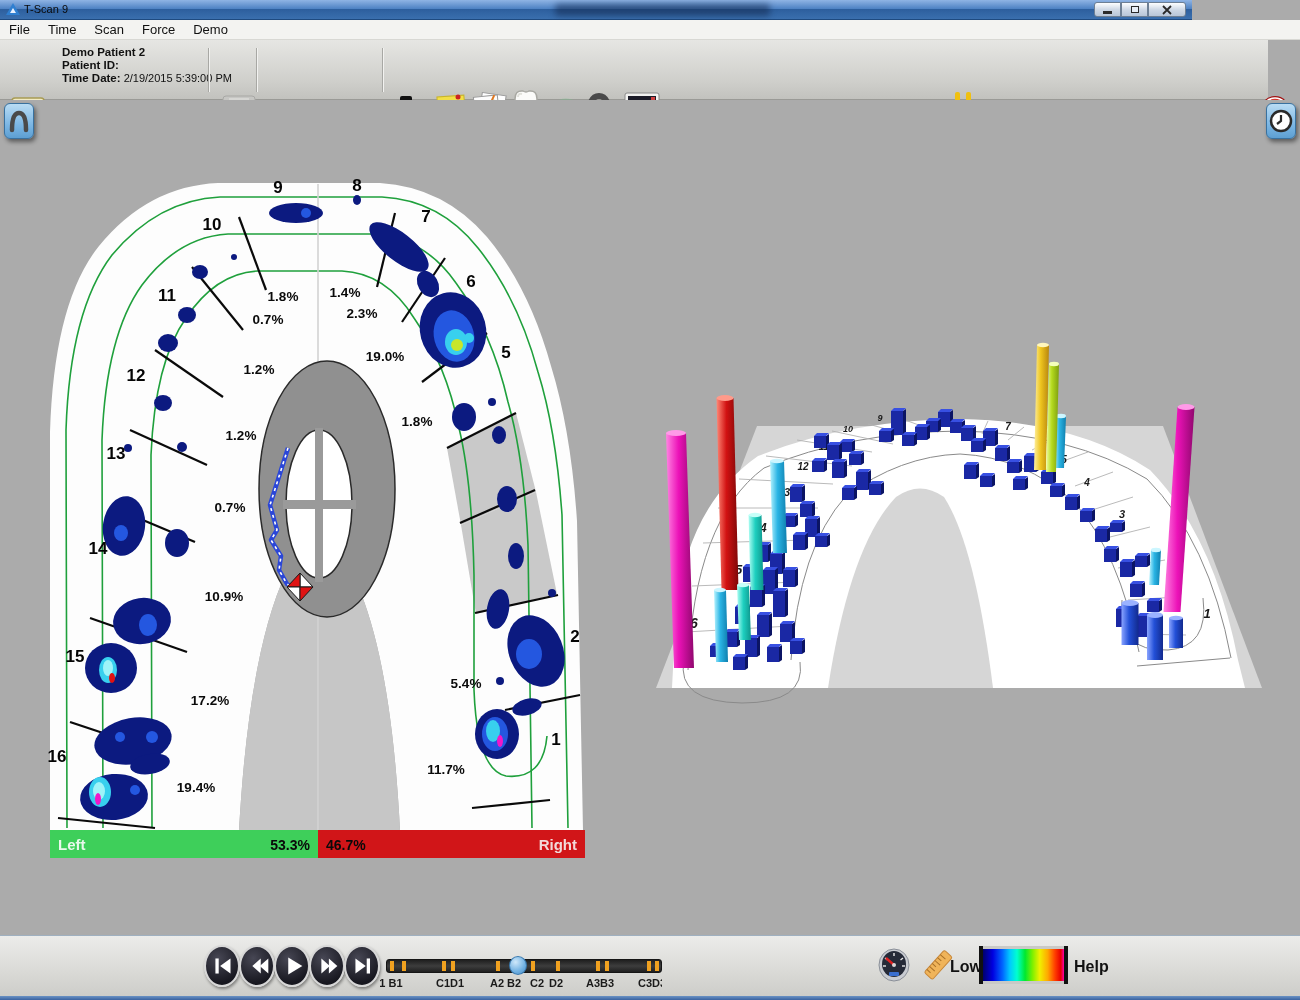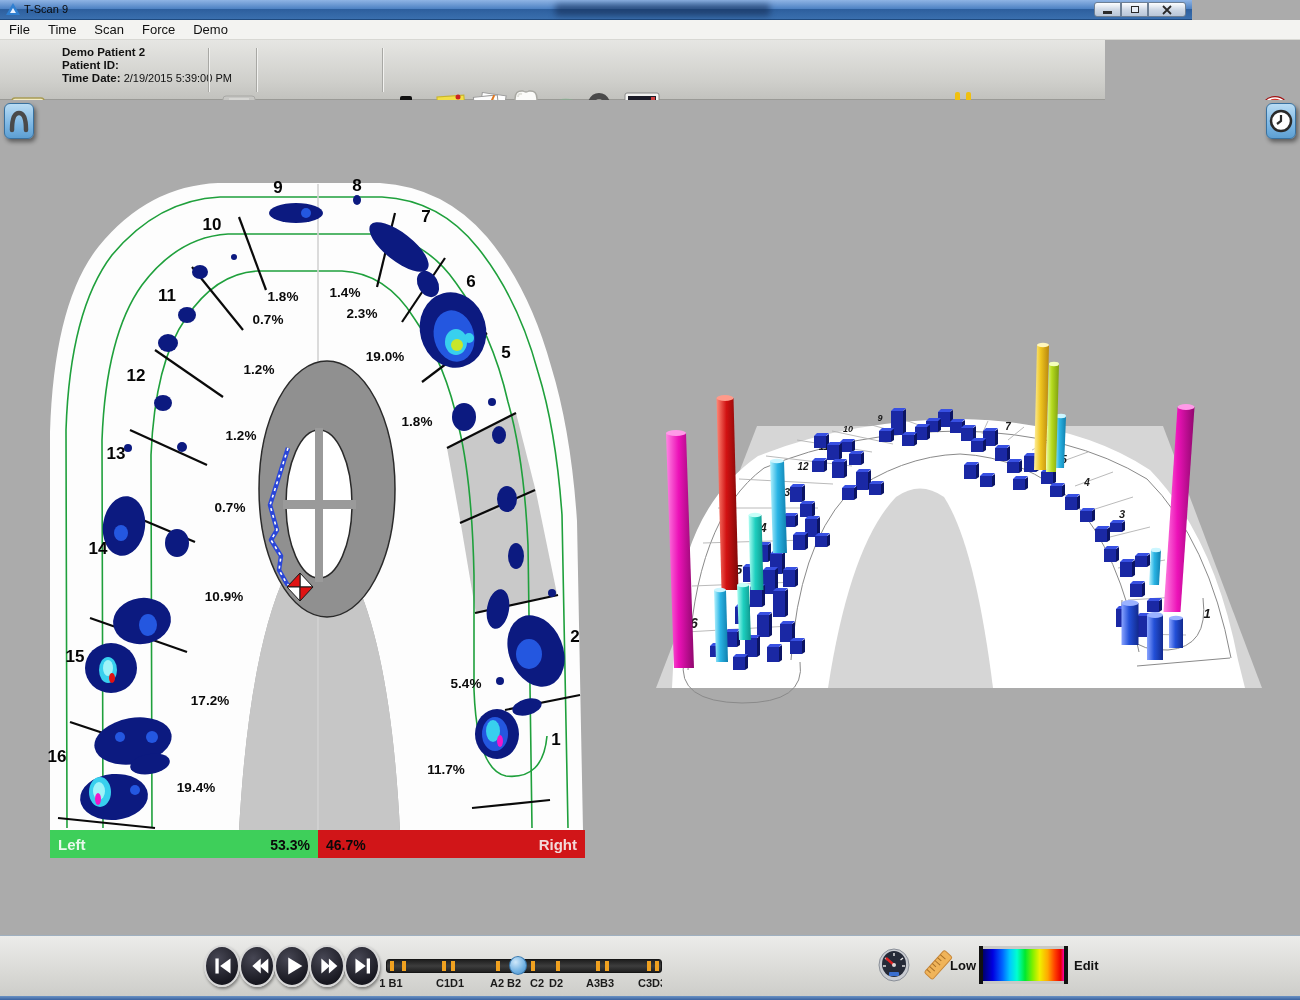--- a/index.html
+++ b/index.html
@@ -24,21 +24,21 @@
   .winbtn.close { width:38px; border-radius:0 3px 3px 0; }
   .glyph-min { width:9px; height:3px; background:#2a2a2a; margin-top:5px; }
   .glyph-restore { width:8px; height:7px; border:1.5px solid #2a2a2a; background:#e8eef6; }
 
   
   .menubar { position:absolute; left:0; top:20px; width:1300px; height:20px; background:#f3f3f1;
     border-bottom:1px solid #d8d8d4; display:flex; align-items:center; }
   .menu-item { font-size:13px; color:#111; padding:0 9px; cursor:pointer; }
 
   
-  .toolbar { position:absolute; left:0; top:40px; width:1105px; height:60px;
+  .toolbar { position:absolute; left:0; top:40px; width:1268px; height:60px;
     background:linear-gradient(#e6e6e3,#cfcfcb 70%,#c2c2be); border-bottom:1px solid #9a9a96; }
   .tb-sep { position:absolute; top:8px; width:1px; height:44px; background:#a8a8a4; box-shadow:1px 0 0 #f2f2f0; }
   .patient-text { position:absolute; left:62px; top:6px; font-size:11px; color:#111; line-height:13px; }
   .patient-text b { font-size:11.5px; }
   .icon-btn { position:absolute; cursor:pointer; background:none; border:none; }
   .scan-type { position:absolute; left:264px; top:61px; font-size:13px; font-weight:bold; color:#111; cursor:pointer; }
   .scan-caret { display:inline-block; width:0; height:0; border-left:6px solid transparent;
     border-right:6px solid transparent; border-top:8px solid #1f3fd0; margin-left:6px; }
 
   
@@ -60,21 +60,21 @@
   .track { position:absolute; left:386px; top:959px; width:276px; height:14px; border-radius:3px;
     background:linear-gradient(#1f1f1f,#3d3d3d 50%,#1f1f1f); border:1px solid #151515; cursor:pointer; }
   .tick { position:absolute; top:1px; width:4px; height:10px; background:#f0a120; }
   .tl-label { position:absolute; top:977px; transform:translateX(-50%); font-size:11px; font-weight:bold; color:#1a1a1a; white-space:nowrap; }
   .tl-clip { position:absolute; left:380px; top:975px; width:282px; height:18px; overflow:hidden; }
   .tl-clip .tl-label { top:2px; }
   .slider { position:absolute; top:956px; width:18px; height:19px; border-radius:50%;
     background:radial-gradient(circle at 35% 30%, #cfe8fa, #6fb0e2 60%, #4a8cc4); border:1px solid #3a7ab0; cursor:pointer; }
   .ft { position:absolute; left:707px; top:945px; font-size:13px; color:#1a1a1a; line-height:17px; }
   .ft b { font-weight:bold; }
-  .legend-label { position:absolute; font-size:13px; font-weight:bold; color:#111; }
+  .legend-label { position:absolute; font-size:16px; font-weight:bold; color:#111; }
   .gradientbar { position:absolute; left:983px; top:946px; width:81px; height:38px;
     border-top:3px solid #c9c9c6; border-bottom:3px solid #c9c9c6;
     background:linear-gradient(90deg,#00006e 0%,#0000e0 12%,#0064ff 24%,#00c8ff 33%,#00ffd0 42%,#00e830 52%,#7cf000 61%,#f0f000 70%,#ffa800 80%,#ff3c00 89%,#e80000 96%,#ff00aa 100%); }
   .gradcap { position:absolute; top:-3px; width:4px; height:38px; background:#111; }
   text { font-family:"Liberation Sans",sans-serif; }
 </style>
 </head>
 <body>
 
 <div class="window">
@@ -748,16 +748,16 @@
           <line x1="26" y1="16" x2="26" y2="21"></line>
           <line x1="30" y1="16" x2="30" y2="23"></line>
       </g>
     </g>
   </svg>
   <span class="legend-label" style="left:950px;top:958px">Low</span>
   <div class="gradientbar">
     <div class="gradcap" style="left:-4px"></div>
     <div class="gradcap" style="right:-4px"></div>
   </div>
-  <span class="legend-label" style="left:1074px;top:958px">Edit</span>
+  <span class="legend-label" style="left:1074px;top:958px">Help</span>
   <div class="blue-base"></div>
 
 </div>
 
 </body></html>

